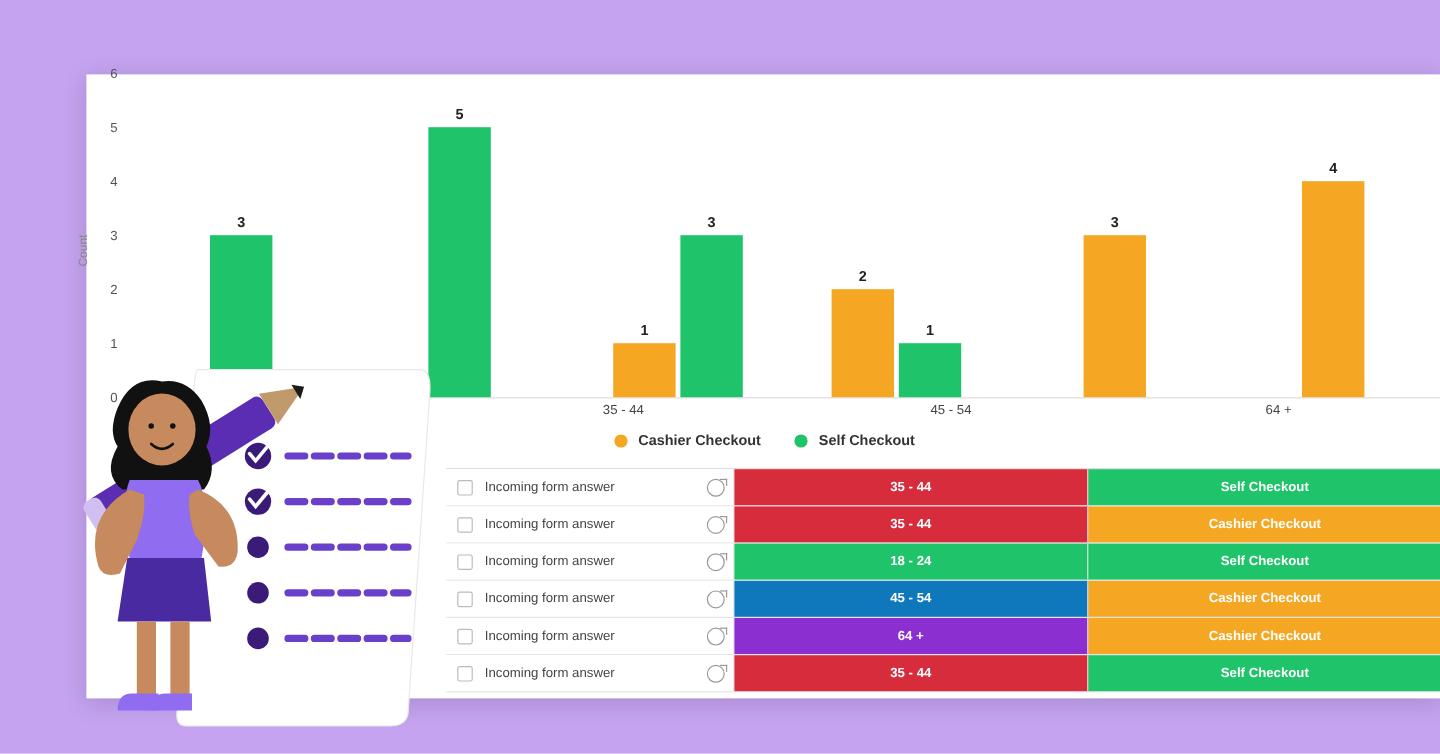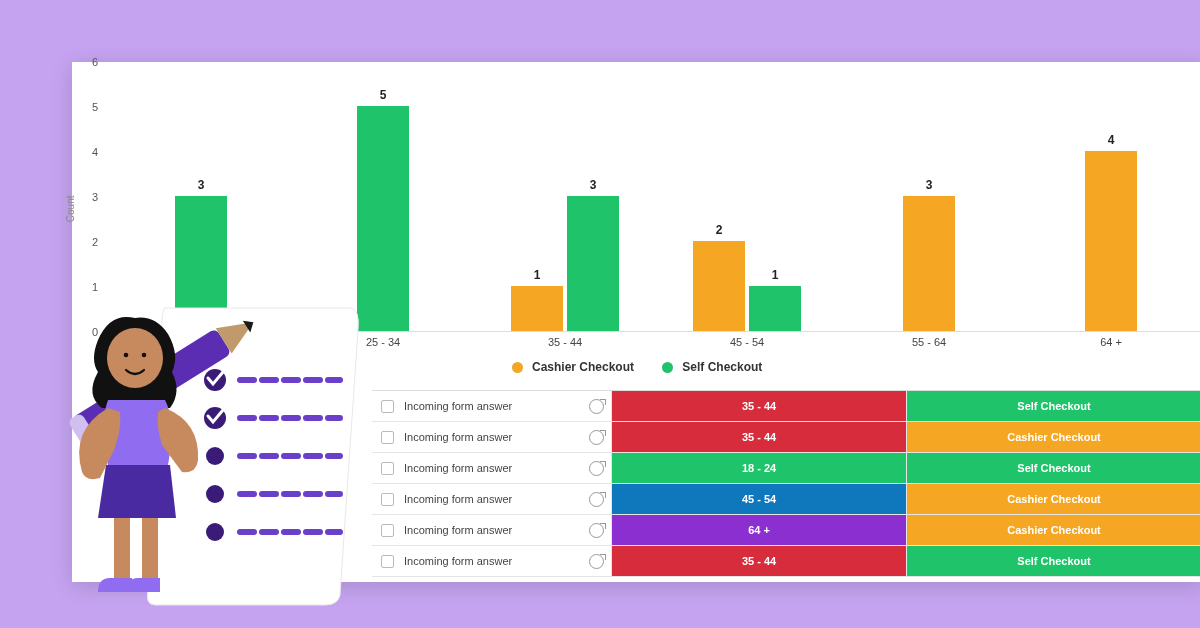--- a/index.html
+++ b/index.html
@@ -257,24 +257,22 @@
           </div>
         </div>
         <div class="group">
           <div class="bar cashier" style="height: 180px; background: rgb(245, 166, 35);">
             <div class="val">4</div>
           </div>
         </div>
       </div>
     <div class="x-labels" id="x-labels">
         <div class="x-lab">18 - 24</div>
-        <div class="x-lab">25 - 34</div>
         <div class="x-lab">35 - 44</div>
         <div class="x-lab">45 - 54</div>
-        <div class="x-lab">55 - 64</div>
         <div class="x-lab">64 +</div>
       </div>
     <div class="legend">
       <span>
         <span class="leg-dot" style="background:#f5a623"></span>
         <span>Cashier Checkout</span>
       </span>
       <span>
         <span class="leg-dot" style="background:#1fc46a"></span>
         <span>Self Checkout</span>

